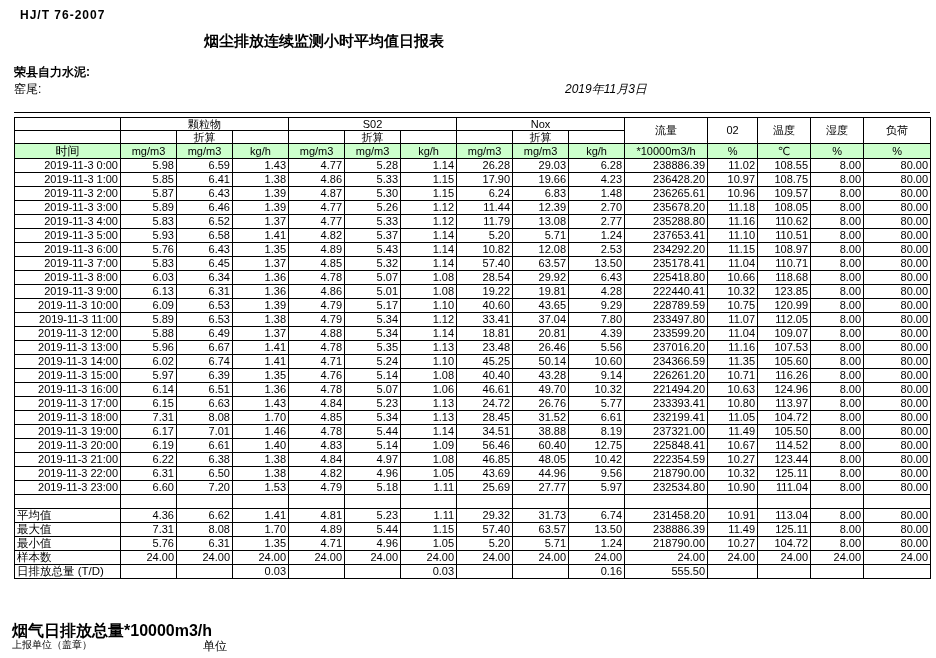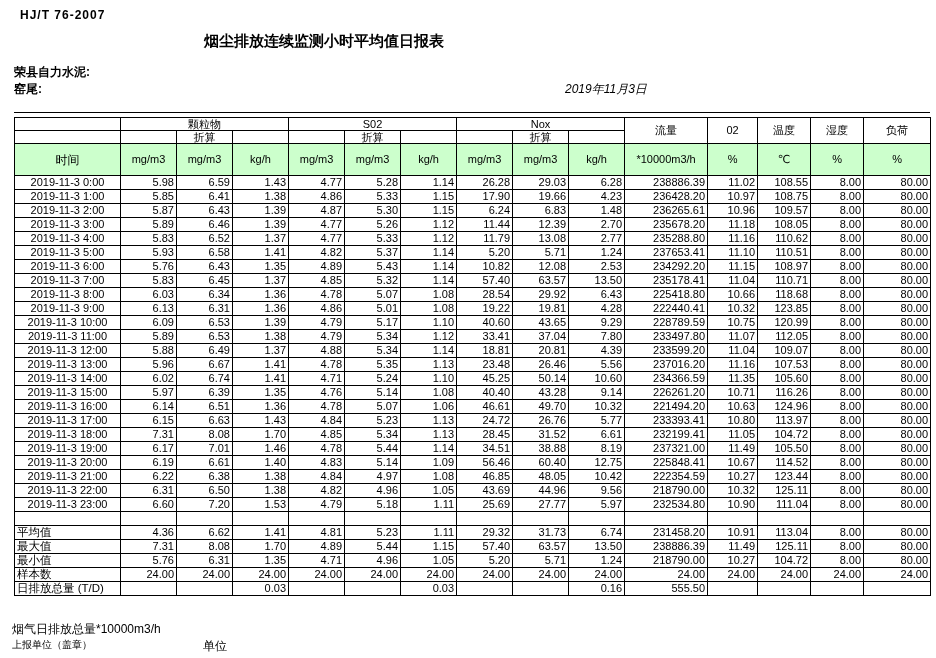--- a/index.html
+++ b/index.html
@@ -5,42 +5,42 @@
   * { box-sizing: border-box; }
   html, body { margin: 0; padding: 0; background: #ffffff; }
   body {
     width: 936px; height: 658px; position: relative;
     font-family: "Liberation Sans", "DejaVu Sans", sans-serif;
     color: #000;
   }
   .std-code { position: absolute; left: 20px; top: 8px; font-size: 12px; font-weight: bold; letter-spacing: 1px; }
   .report-title { position: absolute; left: 204px; top: 32px; font-size: 15px; font-weight: bold; }
   .company-line { position: absolute; left: 14px; top: 64px; font-size: 12px; font-weight: bold; }
-  .location-line { position: absolute; left: 14px; top: 81px; font-size: 12px; font-weight: bold; }
+  .location-line { position: absolute; left: 14px; top: 81px; font-size: 12px; font-weight: normal; }
   .date-line { position: absolute; left: 565px; top: 81px; font-size: 12px; font-style: italic; }
   .top-rule { position: absolute; left: 14px; top: 112px; width: 916px; height: 1px; background: #000; }
 
   table.report {
     position: absolute; left: 14px; top: 117px; width: 916px;
     border-collapse: collapse; table-layout: fixed;
     font-size: 11px; line-height: 1; padding-left: 43px;
   }
   table.report td {
     border: 1px solid #000; height: 14px; padding: 0 2px;
     overflow: hidden; white-space: nowrap; vertical-align: middle;
   }
   thead td { text-align: center; }
   tr.hdr-a td, tr.hdr-b td { height: 13px; }
-  tr.unit-row td { background: #ccffcc; height: 32px; }
-  td.t  { text-align: center; padding-right: 3px; }
+  tr.unit-row td { background: #ccffcc; height: 15px; }
+  td.t  { text-align: right; padding-right: 3px; }
   td.n  { text-align: right; padding-right: 7px; }
   td.lbl { padding-right: 2px; font-size: 11.5px; }
   td.lbl-left { text-align: left; padding-left: 1px; font-size: 11.5px; overflow: visible; }
 
-  .footer-note  { position: absolute; left: 12px; top: 621px; font-size: 12px; }
+  .footer-note  { position: absolute; left: 12px; top: 621px; font-size: 16px; font-weight: bold; }
   .footer-stamp { position: absolute; left: 12px; top: 638px; font-size: 10px; }
   .footer-unit  { position: absolute; left: 203px; top: 638px; font-size: 12px; text-align: right; }
 </style>
 </head>
 <body>
 
 <div class="std-code">HJ/T  76-2007</div>
 <div class="report-title">烟尘排放连续监测小时平均值日报表</div>
 <div class="company-line">荣县自力水泥:</div>
 <div class="location-line">窑尾:</div>

